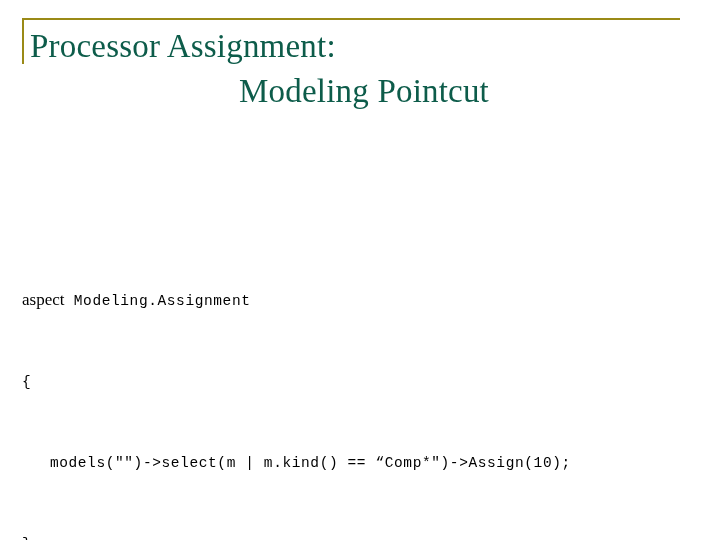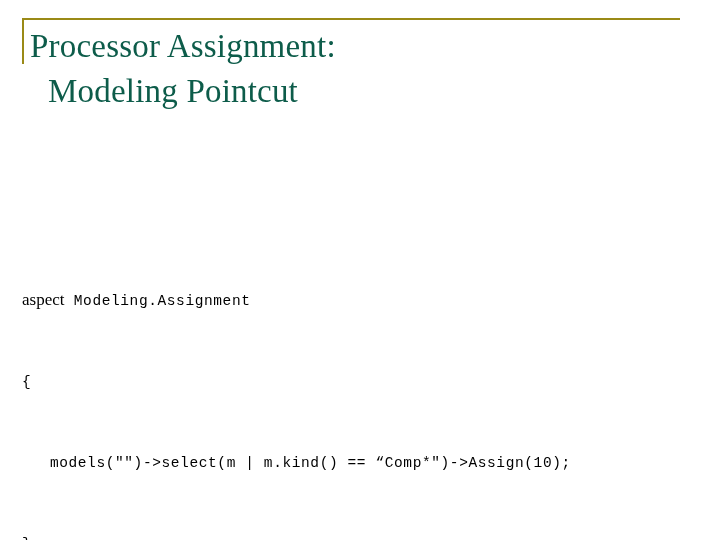--- a/index.html
+++ b/index.html
@@ -43,20 +43,21 @@
     width: 650px;
     font-family: "Liberation Serif", serif;
     font-size: 33px;
     line-height: 45px;
     color: #0d5c4a;
     letter-spacing: 0.2px;
   }
   .slide-title .line2 {
     display: block;
     padding-left: 18px;
+    text-align: center;
   }
   .code-block {
     position: absolute;
     left: 22px;
     top: 232px;
     width: 700px;
     font-family: "Liberation Mono", "DejaVu Sans Mono", monospace;
     font-size: 14.5px;
     line-height: 27px;
     color: #000000;

